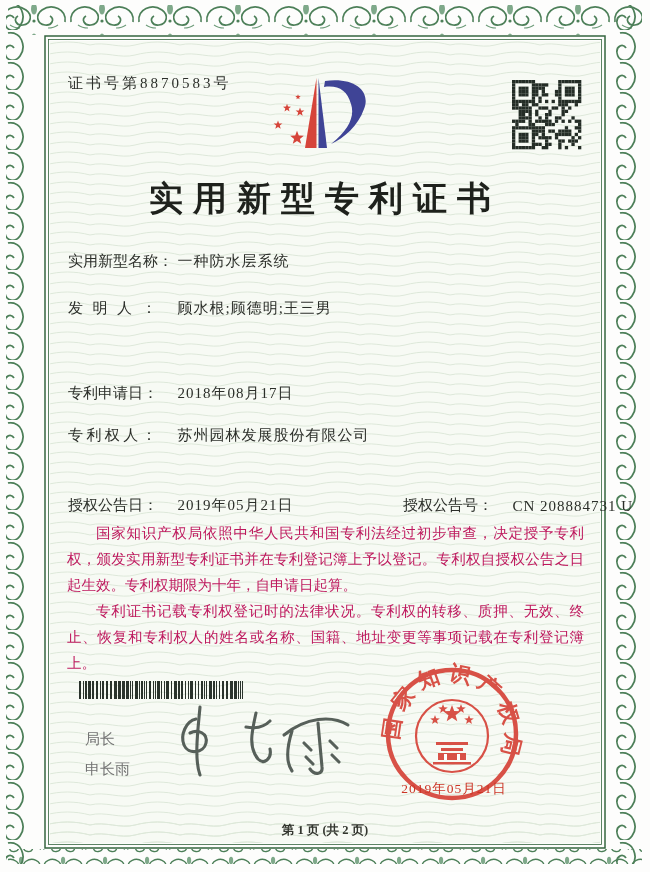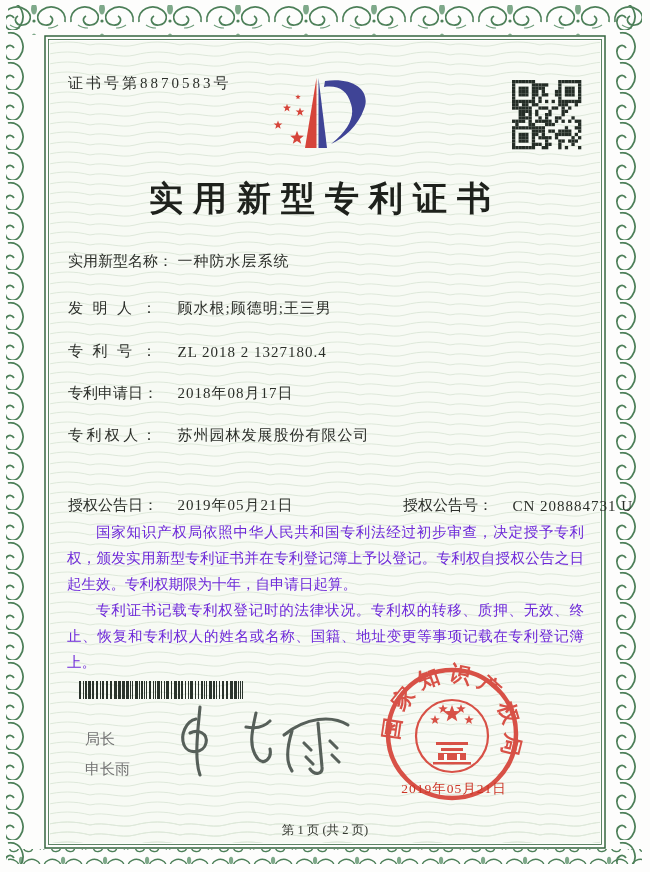--- a/index.html
+++ b/index.html
@@ -13,31 +13,31 @@
   .qr{position:absolute;left:512px;top:80px;}
   .title{position:absolute;left:0;top:176px;width:650px;text-align:center;
          font-size:34px;font-weight:bold;letter-spacing:10px;color:#1e211c;font-family:Liberation Mono, monospace;}
 
   .frow{position:absolute;left:68px;font-size:15px;color:#2b2e29;white-space:nowrap;}
   .flabel{display:inline-block;width:5.9em;text-align:justify;text-align-last:justify;vertical-align:bottom;}
   .fvalue{margin-left:21px;letter-spacing:1px;}
   .pair2{position:absolute;left:335px;top:0;}
 
   .paras{position:absolute;left:67px;top:520px;width:517px;font-size:14.5px;line-height:26px;
-         color:#6d28d9;text-align:justify;font-family:Liberation Mono, monospace;}
+         color:#be185d;text-align:justify;}
   .paras p{margin:0;text-indent:2em;}
 
   .barcode{position:absolute;left:78px;top:680px;}
   .signer{position:absolute;left:85px;top:724px;font-size:15px;line-height:30px;color:#737373;}
   .signature{position:absolute;left:160px;top:701px;}
   .seal{position:absolute;left:378px;top:660px;opacity:.93;}
   .seal-date{position:absolute;left:386px;top:780px;width:136px;text-align:center;
              font-size:13.5px;color:#cc3425;letter-spacing:1px;}
   .footer{position:absolute;left:0;top:822px;width:650px;text-align:center;
-          font-size:12.5px;color:#33362f;}
+          font-size:12.5px;color:#33362f;font-weight:bold;}
 </style>
 </head>
 <body>
 
 <div class="page">
 
   <svg class="bg" width="650" height="872">
     <defs>
       <pattern id="waves" width="90" height="10" patternUnits="userSpaceOnUse">
         <path d="M0,5 C15,1 30,9 45,5 S75,1 90,5" stroke="#dde8d9" stroke-width="1" fill="none"></path>
@@ -330,23 +330,20 @@
       </svg>
 
     <div class="title">实用新型专利证书</div>
 
     <div class="frow" style="top:252px">
       <span class="flabel">实用新型名称：</span><span class="fvalue">一种防水层系统</span>
     </div>
     <div class="frow" style="top:299px">
       <span class="flabel">发明人：</span><span class="fvalue">顾水根;顾德明;王三男</span>
     </div>
-    <div class="frow" style="top:342px">
-      <span class="flabel">专利号：</span><span class="fvalue">ZL 2018 2 1327180.4</span>
-    </div>
     <div class="frow" style="top:384px">
       <span class="flabel">专利申请日：</span><span class="fvalue">2018年08月17日</span>
     </div>
     <div class="frow" style="top:426px">
       <span class="flabel">专利权人：</span><span class="fvalue">苏州园林发展股份有限公司</span>
     </div>
     <div class="frow" style="top:496px">
       <span class="flabel">授权公告日：</span><span class="fvalue">2019年05月21日</span>
       <span class="pair2">
         <span class="flabel">授权公告号：</span><span class="fvalue">CN 208884731 U</span>

